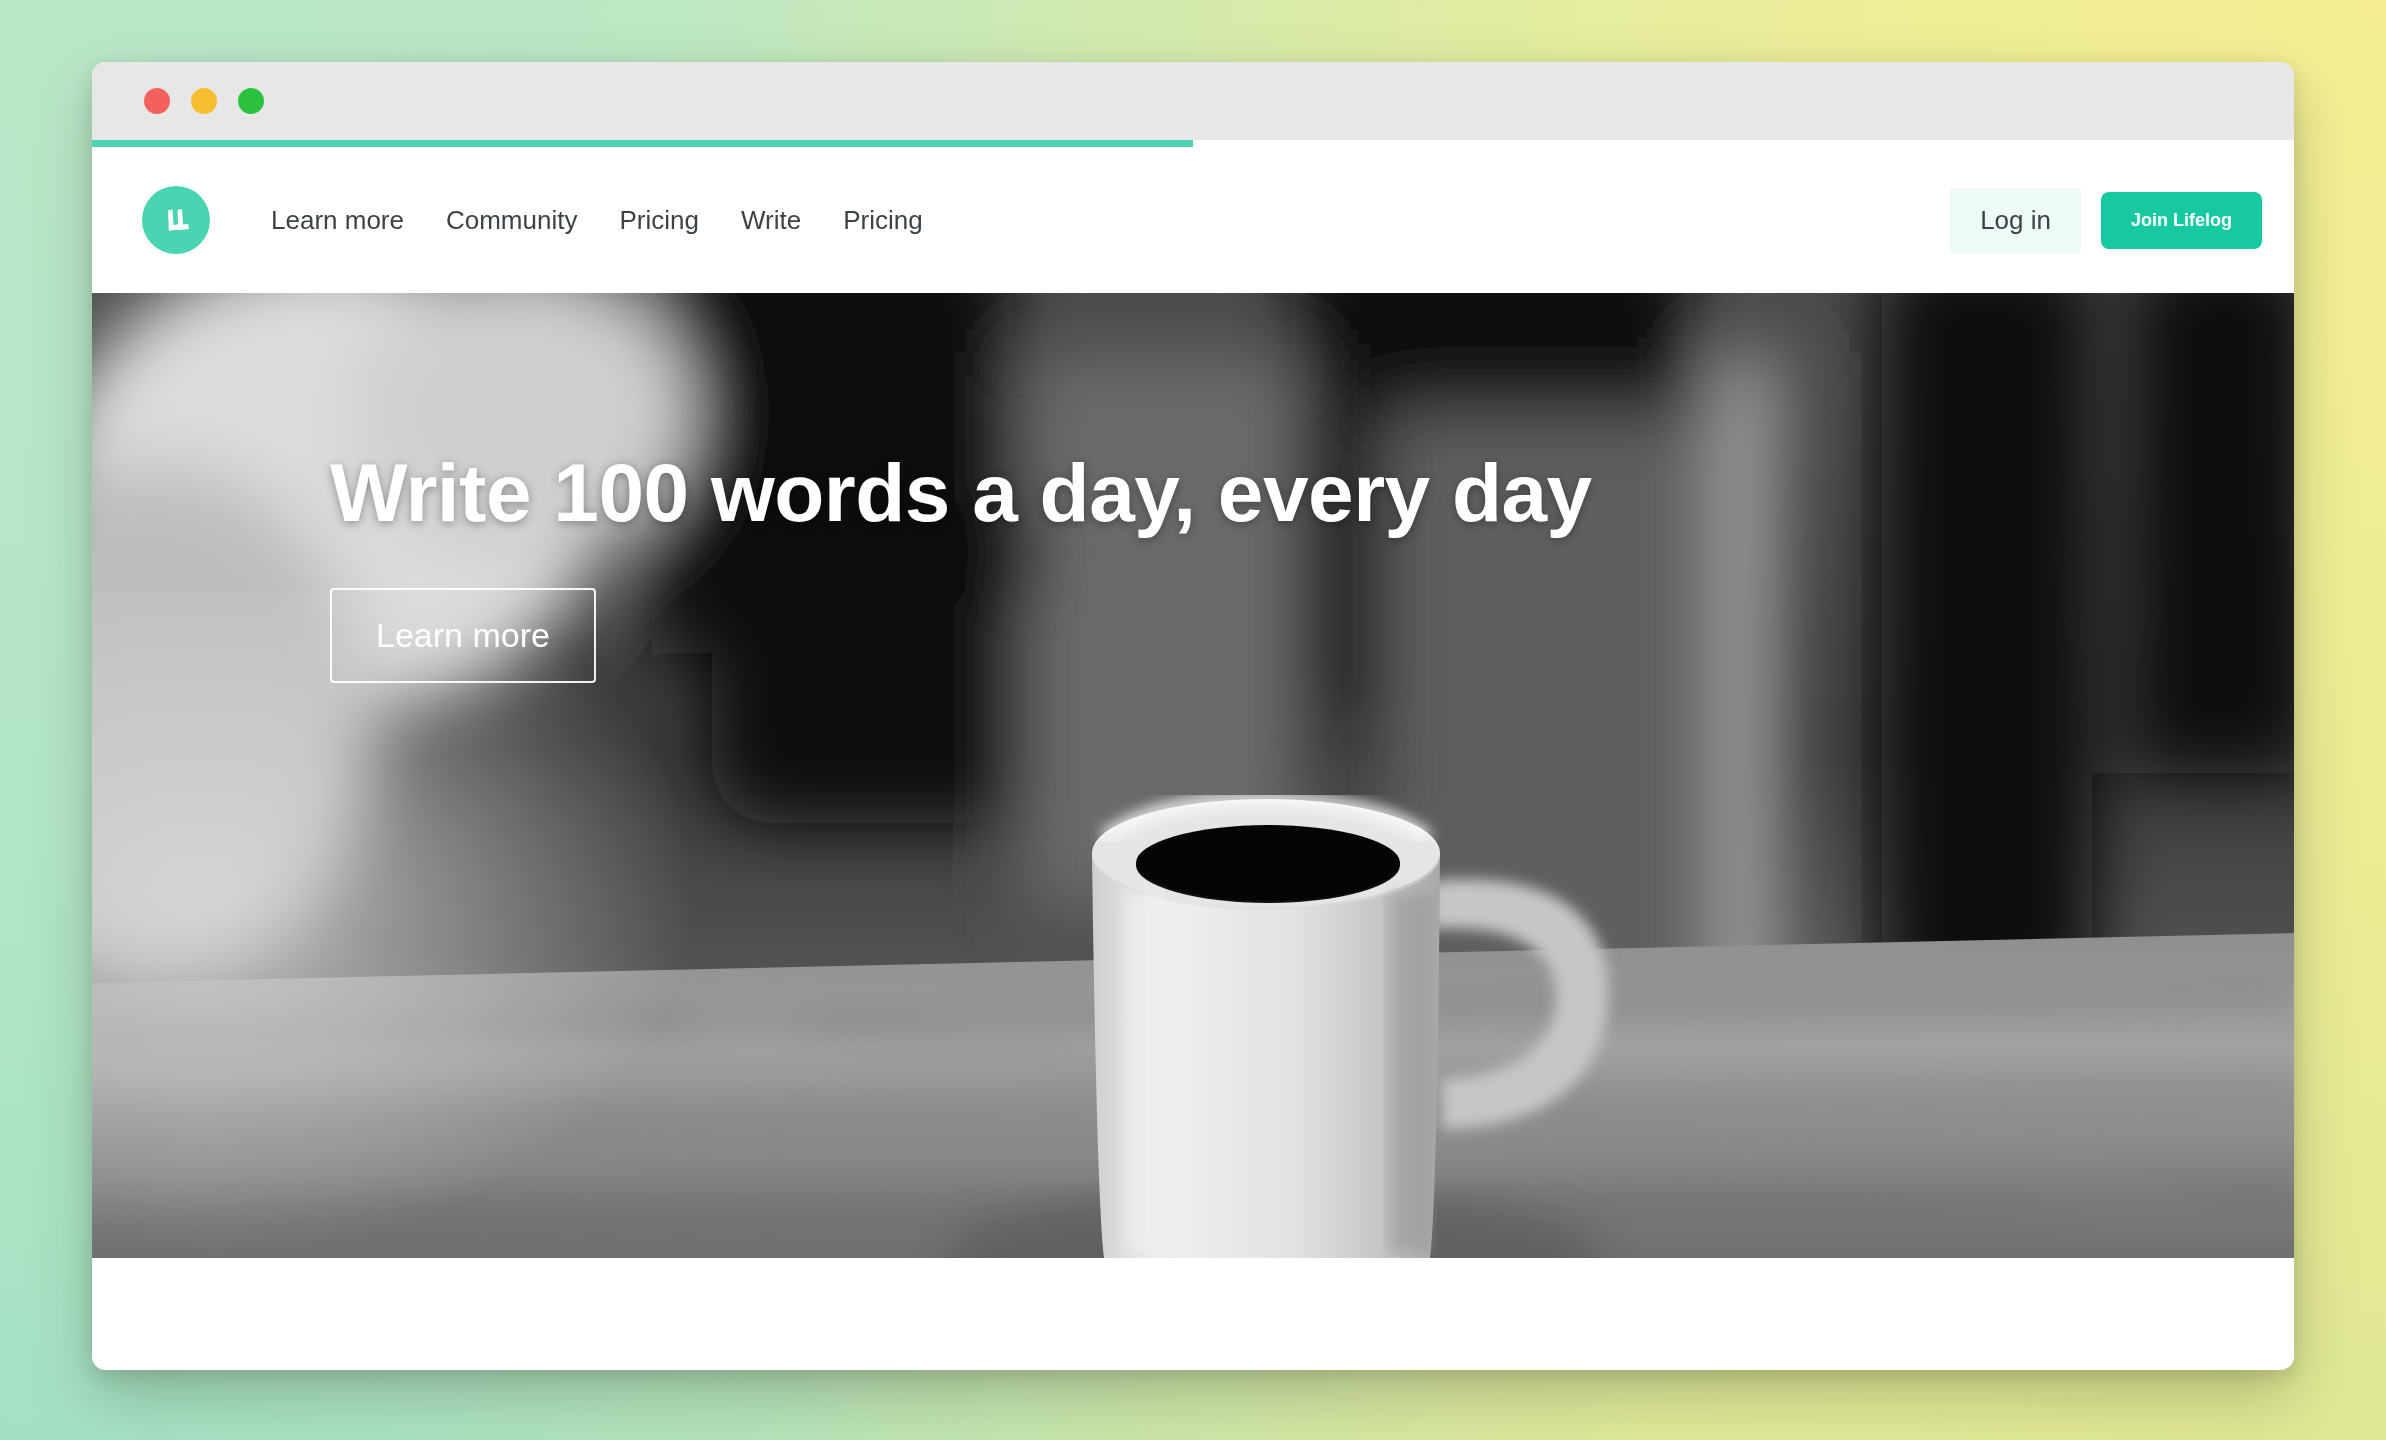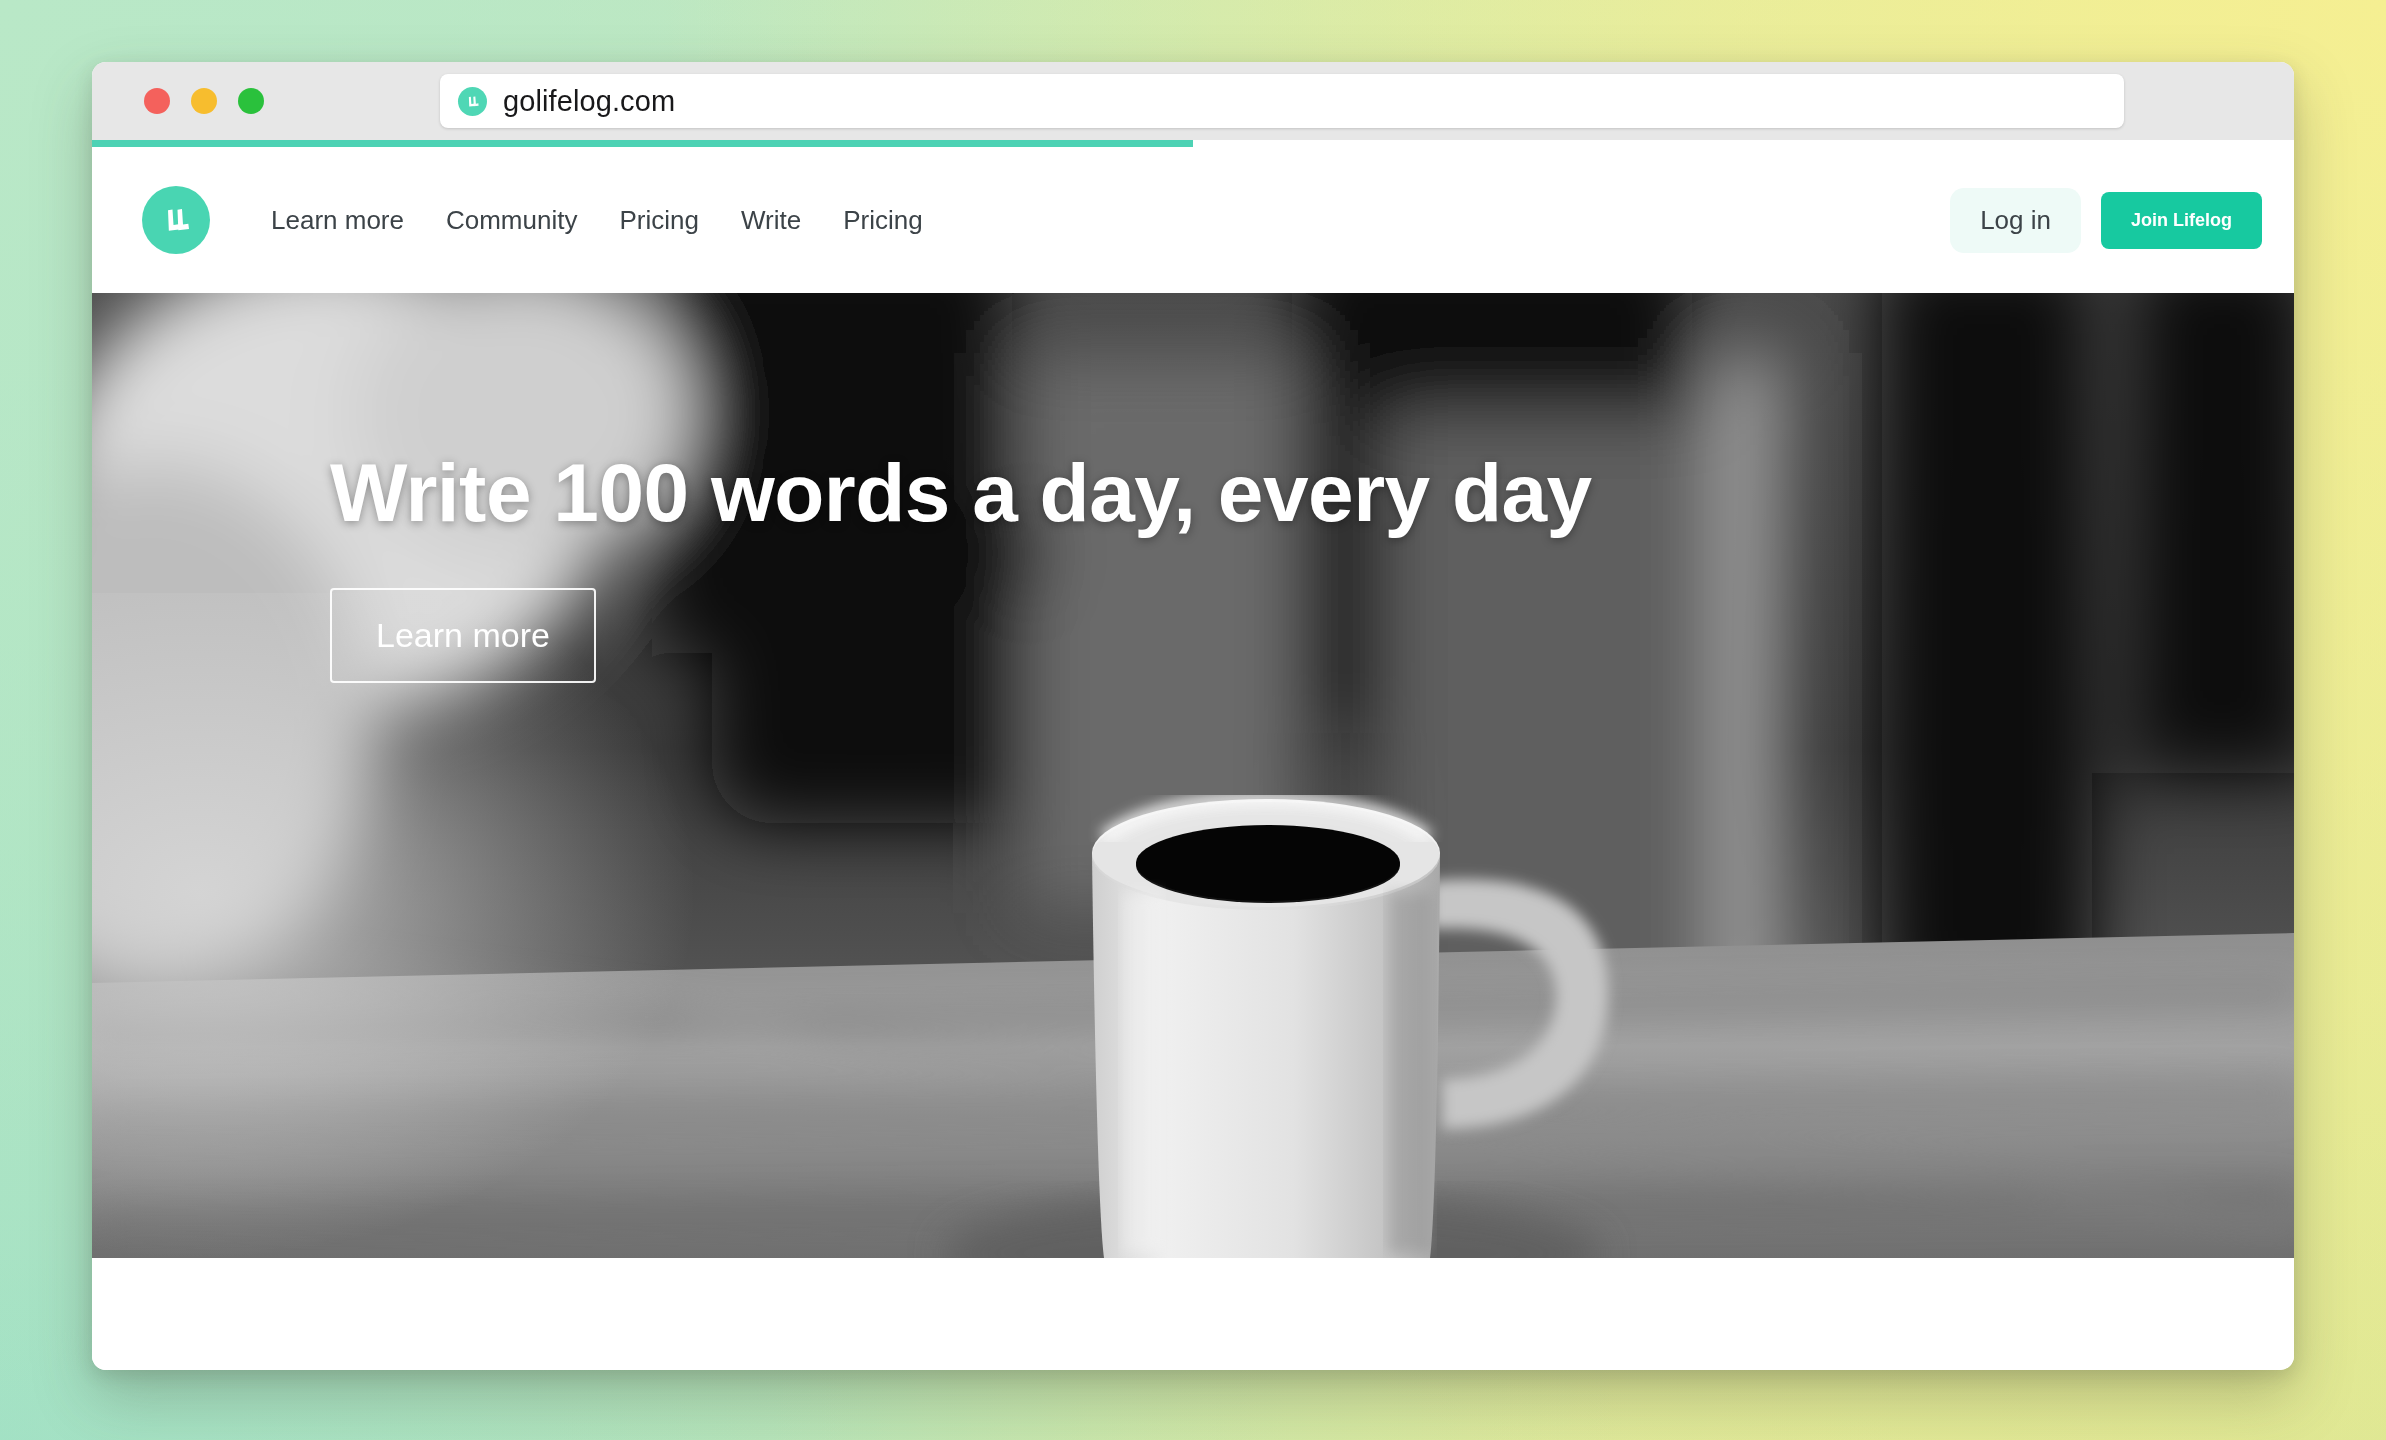--- a/index.html
+++ b/index.html
@@ -100,21 +100,21 @@
     white-space:nowrap;
     cursor:pointer;
   }
   .nav-spacer { flex:1 1 auto; }
   .nav-actions { display:flex; align-items:center; gap:20px; }
   .btn-login {
     background:#eefaf7;
     color:#3c4348;
     font-size:26px;
     padding:17px 30px;
-    border:none; border-radius:14px;
+    border:none; border-radius:2px;
     cursor:pointer;
     font-family:inherit;
   }
   .btn-join {
     background:#17c9a0;
     color:#ffffff;
     font-size:18px;
     font-weight:bold;
     padding:18px 30px;
     border:none; border-radius:8px;
@@ -181,29 +181,20 @@
 
 <div class="window">
 
   <div class="titlebar">
     <div class="dots">
       <div class="dot red"></div>
       <div class="dot yellow"></div>
       <div class="dot green"></div>
     </div>
 
-    <div class="urlbar">
-      <span class="favicon">
-        <svg width="19" height="19" viewBox="0 0 24 24" aria-hidden="true">
-          <path d="M7.4 6.4 L9.9 6.0 L10.6 15.2 L14.6 14.6 L14.9 17.6 L7.9 18.4 Z" fill="#ffffff"></path>
-          <path d="M13.0 6.0 L15.6 5.6 L16.3 14.8 L19.4 14.3 L19.7 17.3 L13.6 18.0 Z" fill="#ffffff" opacity="0.95"></path>
-        </svg>
-      </span>
-      <span class="url-text" title="golifelog.com">golifelog.com</span>
-    </div>
   </div>
 
   <div class="progress-track">
     <div class="progress-fill" style="width: 50%; background: rgb(77, 210, 180);"></div>
   </div>
 
   <div class="site-nav">
 
     <div class="logo" style="background: rgb(73, 213, 178);">
       <svg width="40" height="40" viewBox="0 0 24 24" aria-hidden="true">

